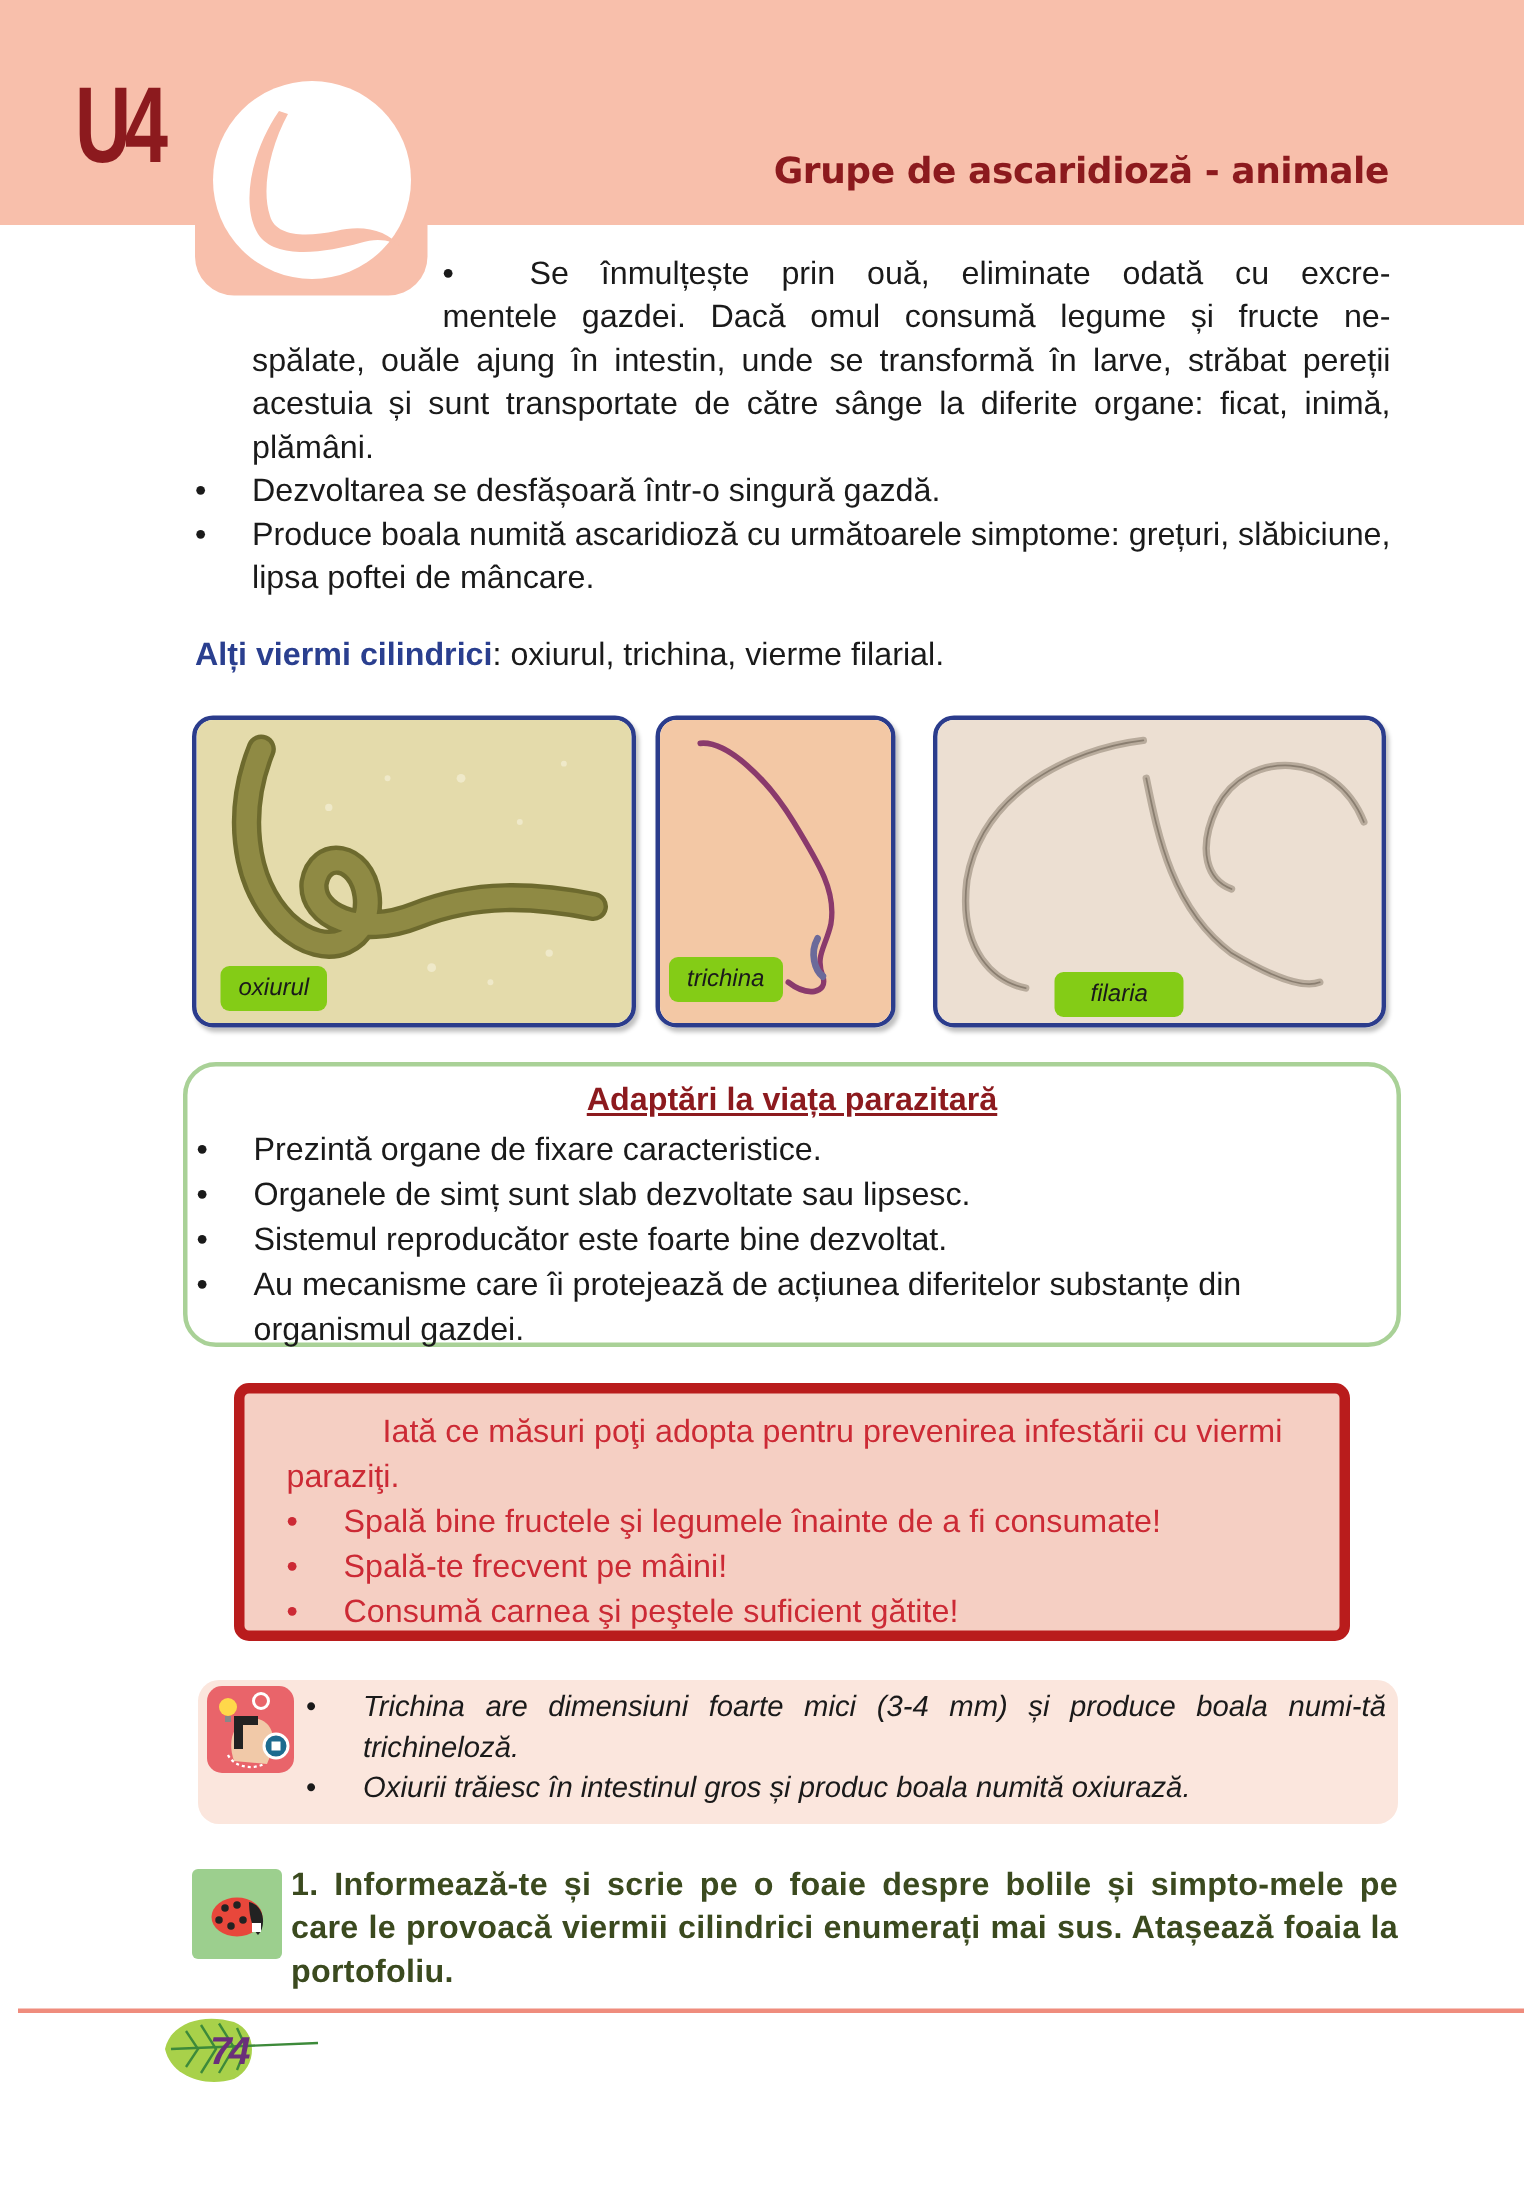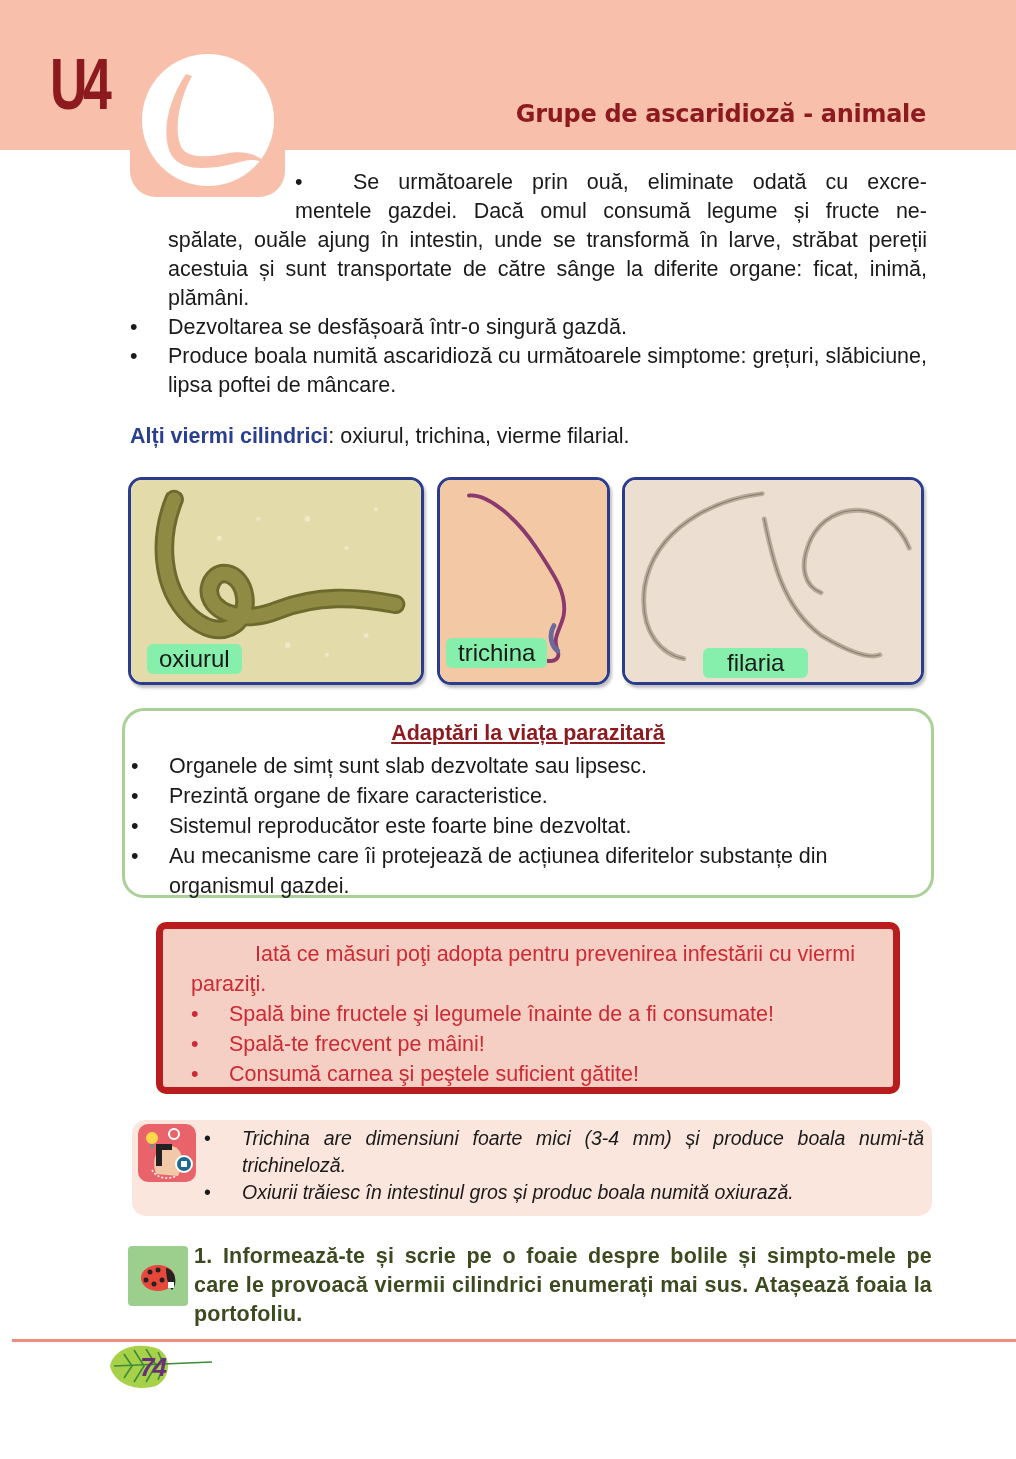--- a/index.html
+++ b/index.html
@@ -17,21 +17,21 @@
   .body-text li { position: relative; padding-left: 38px; text-align: justify; }
   .body-text li::before { content: "•"; position: absolute; left: 0; top: 0; }
   .first-line { display: block; padding-left: 165px; text-align: justify; text-align-last: justify; }
   .first-line .bul { display: inline-block; width: 58px; }
 
   .other-worms { position: absolute; left: 130px; top: 424px; font-size: 21.5px; color: #1a1a1a; }
   .other-worms .hl { color: #2a3f8f; font-weight: bold; }
 
   .photo { position: absolute; top: 477px; height: 208px; border: 3px solid #2b3c8c; border-radius: 14px; overflow: hidden; box-shadow: 2px 3px 3px rgba(0,0,0,0.25); }
   .photo svg { display: block; width: 100%; height: 100%; }
-  .photo-label { position: absolute; background: #86efac; color: #1a1a1a; font-size: 24px; padding: 0 12px; line-height: 30px; border-radius: 6px; }
+  .photo-label { position: absolute; background: #84cc16; color: #1a1a1a; font-size: 16px; padding: 0 12px; line-height: 30px; border-radius: 6px; font-style: italic; }
 
   .adapt-box { position: absolute; left: 122px; top: 708px; width: 812px; height: 190px; border: 3px solid #a9d197; border-radius: 22px; background: #ffffff; }
   .adapt-title { position: absolute; left: 0; width: 100%; top: 10px; text-align: center; font-weight: bold; color: #8c1a1e; font-size: 21.5px; text-decoration: underline; }
   .adapt-list { position: absolute; left: 6px; top: 40px; width: 800px; list-style: none; font-size: 21.5px; line-height: 30px; }
   .adapt-list li { position: relative; padding-left: 38px; }
   .adapt-list li::before { content: "•"; position: absolute; left: 0; }
 
   .prevent-box { position: absolute; left: 156px; top: 922px; width: 744px; height: 172px; background: #f5cfc3; border: 7px solid #b91c1c; border-radius: 10px; color: #cc2a35; font-size: 21.5px; line-height: 30px; padding: 10px 28px; }
   .prevent-box .intro { text-indent: 64px; }
   .prevent-box ul { list-style: none; }
@@ -58,21 +58,21 @@
 <div class="header-tab"></div>
 <div class="unit-code">U4</div>
 <svg class="unit-circle" viewBox="0 0 136 136">
   <circle cx="68" cy="68" r="66" fill="#ffffff"></circle>
   <path d="M46 22 C 28 48, 20 84, 32 104 C 44 122, 78 116, 100 110 C 112 106, 122 108, 128 114 C 118 100, 100 98, 84 102 C 64 106, 44 106, 40 92 C 34 74, 40 46, 52 24 Z" fill="#f8bfab"></path>
 </svg>
 <div class="page-title">Grupe de ascaridioză - animale</div>
 
 <div class="body-text" style="top:168px;">
   <div>
-    <span class="first-line"><span class="bul">•</span><span>Se următoarele prin ouă, eliminate odată cu excre-</span></span>
+    <span class="first-line"><span class="bul">•</span><span>Se înmulțește prin ouă, eliminate odată cu excre-</span></span>
     <span class="first-line">mentele gazdei. Dacă omul consumă legume și fructe ne-</span>
     <span style="display:block; padding-left:38px; text-align:justify;">spălate, ouăle ajung în intestin, unde se transformă în larve, străbat pereții acestuia și sunt transportate de către sânge la  diferite organe: ficat, inimă, plămâni.</span>
   </div>
   <ul>
     <li>Dezvoltarea se desfășoară într-o singură  gazdă.</li>
     <li>Produce boala numită ascaridioză cu următoarele simptome: grețuri, slăbiciune, lipsa poftei de mâncare.</li>
   </ul>
 </div>
 
 <div class="other-worms">
@@ -93,21 +93,21 @@
       <circle cx="250" cy="30" r="2"></circle>
         <circle cx="160" cy="170" r="3"></circle>
         <circle cx="200" cy="180" r="2"></circle>
       <circle cx="130" cy="40" r="2"></circle>
         <circle cx="240" cy="160" r="2.5"></circle>
     </g>
   </svg>
   <div class="photo-label" style="left:16px; top:164px;">oxiurul</div>
 </div>
 
-<div class="photo" style="left:437px; width:173px;">
+<div class="photo" style="left:437px; width:160px;">
   <svg viewBox="0 0 173 208" preserveAspectRatio="none">
     <rect width="173" height="208" fill="#f3c8a5"></rect>
     <path d="M30 16 C 50 14, 80 40, 100 70 C 120 100, 132 118, 128 140 C 124 156, 116 162, 122 176 C 126 188, 110 190, 96 180" fill="none" stroke="#8a3a6c" stroke-width="4" stroke-linecap="round"></path>
     <path d="M118 150 C 112 160, 116 172, 122 176" fill="none" stroke="#6b6a9a" stroke-width="5" stroke-linecap="round"></path>
   </svg>
   <div class="photo-label" style="left:6px; top:158px;">trichina</div>
 </div>
 
 <div class="photo" style="left:622px; width:302px;">
   <svg viewBox="0 0 302 208" preserveAspectRatio="none">
@@ -122,22 +122,22 @@
       <path d="M142 40 C 150 80, 160 130, 200 160 C 230 178, 250 184, 260 180"></path>
       <path d="M290 70 C 270 20, 210 20, 190 60 C 176 90, 184 110, 200 116"></path>
     </g>
   </svg>
   <div class="photo-label" style="left:78px; top:168px; padding:0 24px;">filaria</div>
 </div>
 
 <div class="adapt-box">
   <div class="adapt-title">Adaptări la viața parazitară</div>
   <ul class="adapt-list">
+    <li>Prezintă organe de fixare caracteristice.</li>
     <li>Organele de simț sunt slab dezvoltate sau lipsesc.</li>
-    <li>Prezintă organe de fixare caracteristice.</li>
     <li>Sistemul reproducător este foarte bine dezvoltat.</li>
     <li>Au mecanisme care îi protejează de acțiunea diferitelor substanțe din organismul gazdei.</li>
   </ul>
 </div>
 
 <div class="prevent-box">
   <div class="intro">Iată ce măsuri poţi adopta pentru prevenirea infestării cu viermi paraziţi.</div>
   <ul>
     <li>Spală bine fructele şi legumele înainte de a fi consumate!</li>
     <li>Spală-te frecvent pe mâini!</li>

